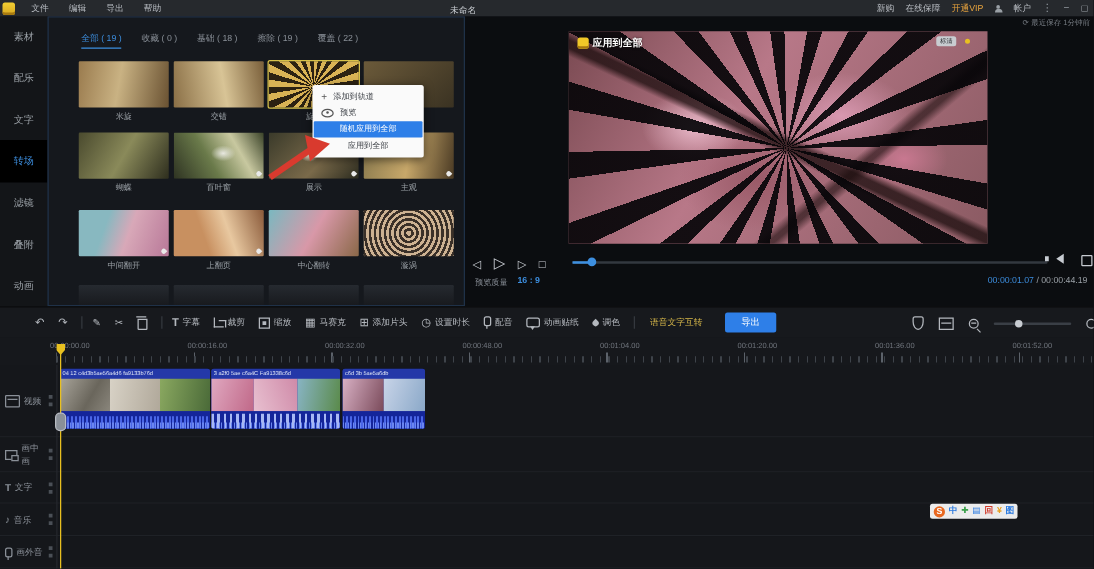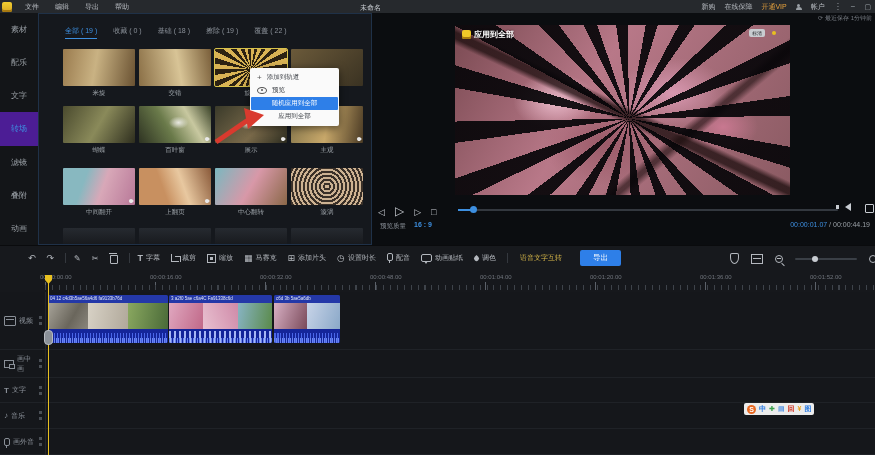--- a/index.html
+++ b/index.html
@@ -18,21 +18,21 @@
   .ic-person::after{content:"";position:absolute;left:0;bottom:0;width:6px;height:3px;border-radius:3px 3px 0 0;background:#9aa0a6;}
   .g-dots::before{content:"⋮";color:#9aa0a6;font-size:8px;}
   .g-min::before{content:"−";color:#9aa0a6;font-size:8px;}
   .g-max::before{content:"▢";color:#9aa0a6;font-size:7px;}
   .autosave{position:absolute;right:3px;top:14px;font-size:6px;color:#767b82;z-index:9;}
   .g-refresh::before{content:"⟳";margin-right:2px;font-size:6px;}
 
   
   .sidebar{position:absolute;left:0;top:13px;width:38px;height:232px;background:#131518;display:flex;flex-direction:column;}
   .side-item{flex:1;display:flex;align-items:center;justify-content:center;font-size:8px;color:#9aa0a6;cursor:default;}
-  .side-item.active{color:#3d8fe0;background:#4c1d95;}
+  .side-item.active{color:#3d8fe0;background:#000000;}
 
   
   .media{position:absolute;left:38px;top:13px;width:334px;height:232px;background:#15181d;border:1px solid #1f3148;box-sizing:border-box;overflow:hidden;}
   .tabs{position:absolute;left:26px;top:12px;display:flex;gap:16px;font-size:7px;color:#8a9098;}
   .tab{cursor:default;}
   .tab.active{color:#3d8fe0;border-bottom:1px solid #3d8fe0;padding-bottom:2px;}
   .grid-item{position:absolute;width:72px;}
   .thumb{width:72px;height:37px;border-radius:1px;position:relative;}
   .thumb.sel{outline:1.5px solid #d8c24a;}
   .glabel{margin-top:3px;text-align:center;font-size:6.5px;color:#9aa0a6;white-space:nowrap;overflow:hidden;}

